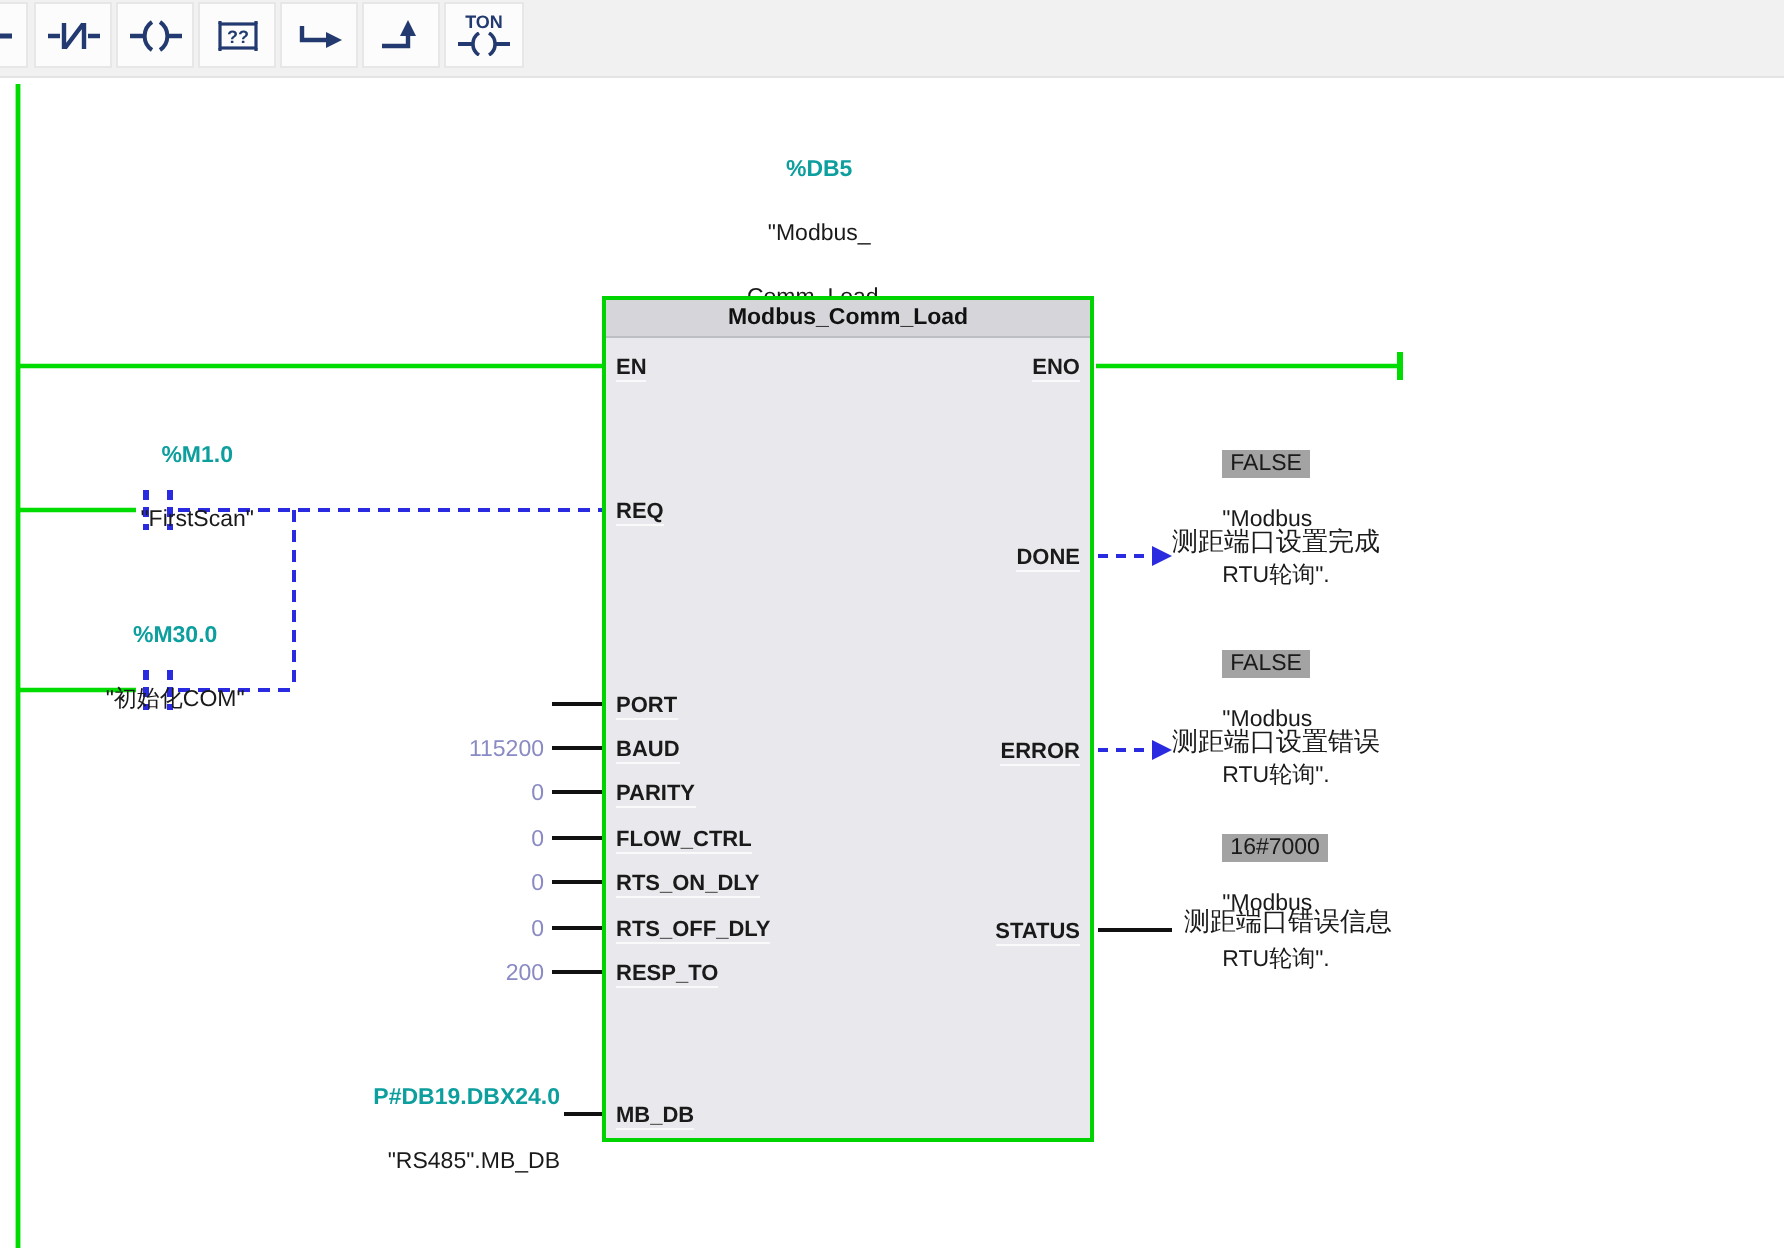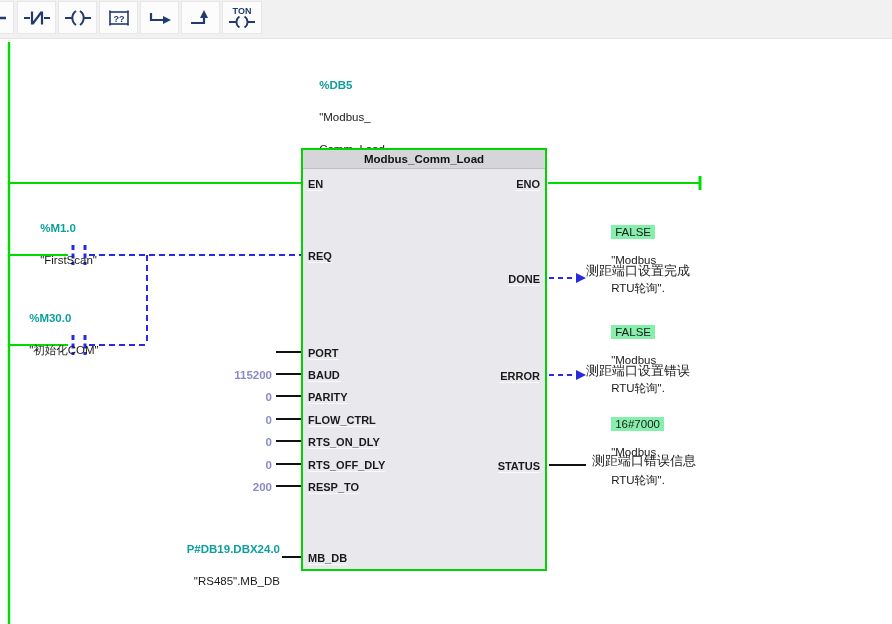--- a/index.html
+++ b/index.html
@@ -34,26 +34,26 @@
     text-align:center;font-size:11.5px;font-weight:bold;color:#111;
   }
   .pin{
     position:absolute;font-size:11px;font-weight:bold;color:#1a1a1a;line-height:13px;
   }
   .pin span{border-bottom:1px solid #fafafa;padding-bottom:0px;}
   .pin.left{left:5px;}
   .pin.right{right:5px;text-align:right;}
   
   .lbl{position:absolute;line-height:16px;font-size:11.5px;color:#1a1a1a;white-space:pre;}
-  .lbl.center{text-align:left;}
+  .lbl.center{text-align:center;}
   .lbl.right{text-align:right;}
   .addr{color:#0d9e9e;font-weight:bold;}
   .sym{color:#1a1a1a;}
-  .constv{color:#8a8ac4;font-weight:bold;}
-  .monbox{display:inline-block;background:#86efac;padding:0 4px;color:#1a1a1a;font-weight:normal;}
+  .constv{color:#8a8ac4;font-weight:normal;}
+  .monbox{display:inline-block;background:#a3a3a3;padding:0 4px;color:#1a1a1a;font-weight:normal;}
   .cn{font-size:13px;color:#1a1a1a;line-height:15px;}
   .monline{line-height:14px;}
 </style>
 </head>
 <body>
 
 <div class="screen">
 
   <div class="toolbar">
     <div class="tbtn" style="left:-26px;width:40px;">

